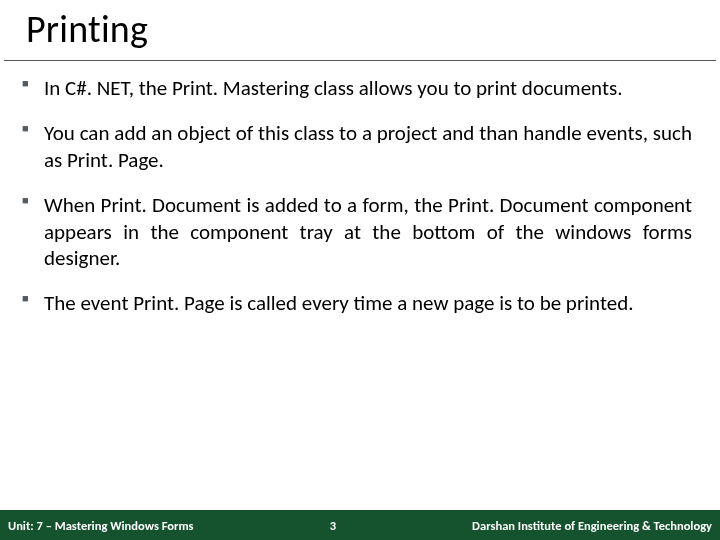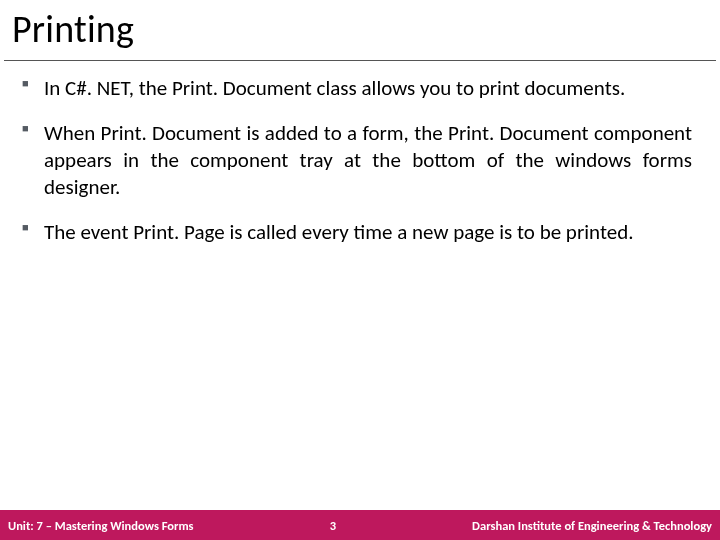--- a/index.html
+++ b/index.html
@@ -1,42 +1,43 @@
 <!DOCTYPE html>
 <html><head>
 <meta charset="utf-8">
 <style>
   * { margin: 0; padding: 0; box-sizing: border-box; }
   html, body { width: 720px; height: 540px; font-family: Calibri, "Segoe UI", Arial, sans-serif; background: #fff; color: #000; overflow: hidden; }
   .slide { width: 720px; height: 540px; position: relative; display: flex; flex-direction: column; }
-  .title-block { padding: 6px 12px 6px 12px; }
+  .title-block { padding: 6px 12px 6px 12px; margin-left: 14px; }
   .title { font-size: 38px; font-weight: 400; color: #000; letter-spacing: 0.2px; }
   .title-rule { border: none; border-top: 1.5px solid #555; margin: 2px 4px 0 4px; }
   .content { flex: 1; padding: 14px 28px 0 44px; }
   ul.bullets { list-style: none; }
   ul.bullets li { position: relative; font-size: 21px; line-height: 1.28; margin-bottom: 18px; text-align: justify; text-justify: inter-word; color: #000; }
   ul.bullets li::before { content: "■"; position: absolute; left: -22px; top: 2px; font-size: 11px; color: #555b63; }
-  .footer { position: absolute; left: 0; right: 0; bottom: 0; height: 30px; background: #be185d; color: #fff; display: flex; align-items: center; font-size: 12.5px; font-weight: 600; padding: 0 8px; }
+  .footer { position: absolute; left: 0; right: 0; bottom: 0; height: 30px; background: #14532d; color: #fff; display: flex; align-items: center; font-size: 12.5px; font-weight: 600; padding: 0 8px; }
   .footer .left { flex: 0 0 auto; }
   .footer .center { flex: 1; text-align: center; }
   .footer .right { flex: 0 0 auto; text-align: left; }
 </style>
 </head>
 <body>
 
 <div class="slide">
 
   <div class="title-block">
     <h1 class="title">Printing</h1>
   </div>
   <hr class="title-rule">
 
   <div class="content">
     <ul class="bullets">
-      <li>In C#. NET, the Print. Document class allows you to print documents.</li>
+      <li>In C#. NET, the Print. Mastering class allows you to print documents.</li>
+      <li>You can add an object of this class to a project and than handle events, such as Print. Page.</li>
       <li>When Print. Document is added to a form, the Print. Document component appears in the component tray at the bottom of the windows forms designer.</li>
       <li>The event Print. Page is called every time a new page is to be printed.</li>
     </ul>
   </div>
 
   <div class="footer">
     <div class="left">Unit: 7 – Mastering Windows Forms</div>
     <div class="center">3</div>
     <div class="right">Darshan Institute of Engineering &amp; Technology</div>
   </div>

